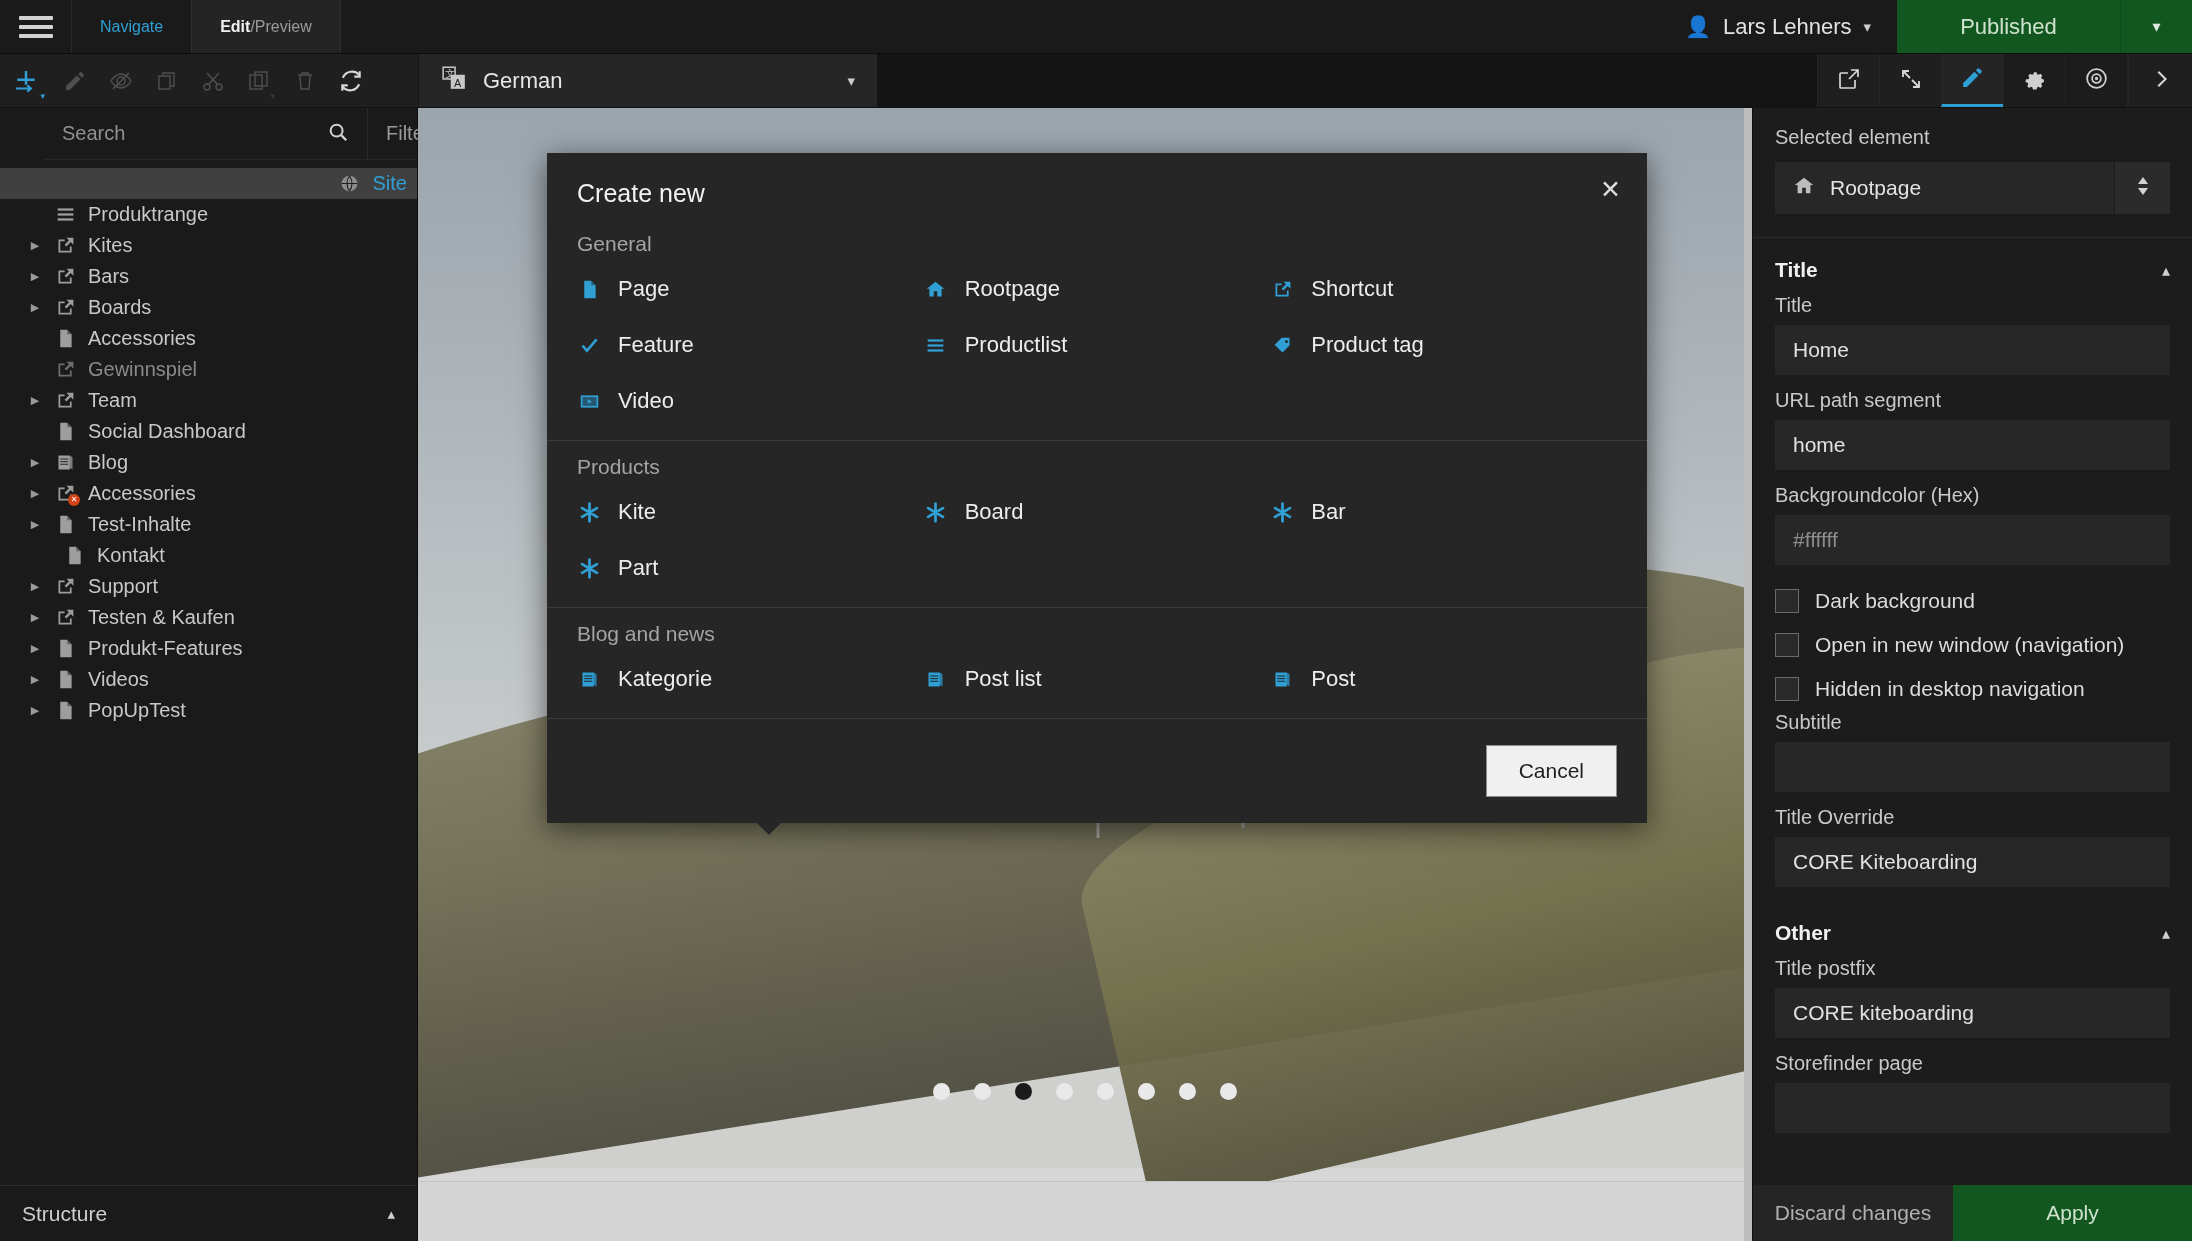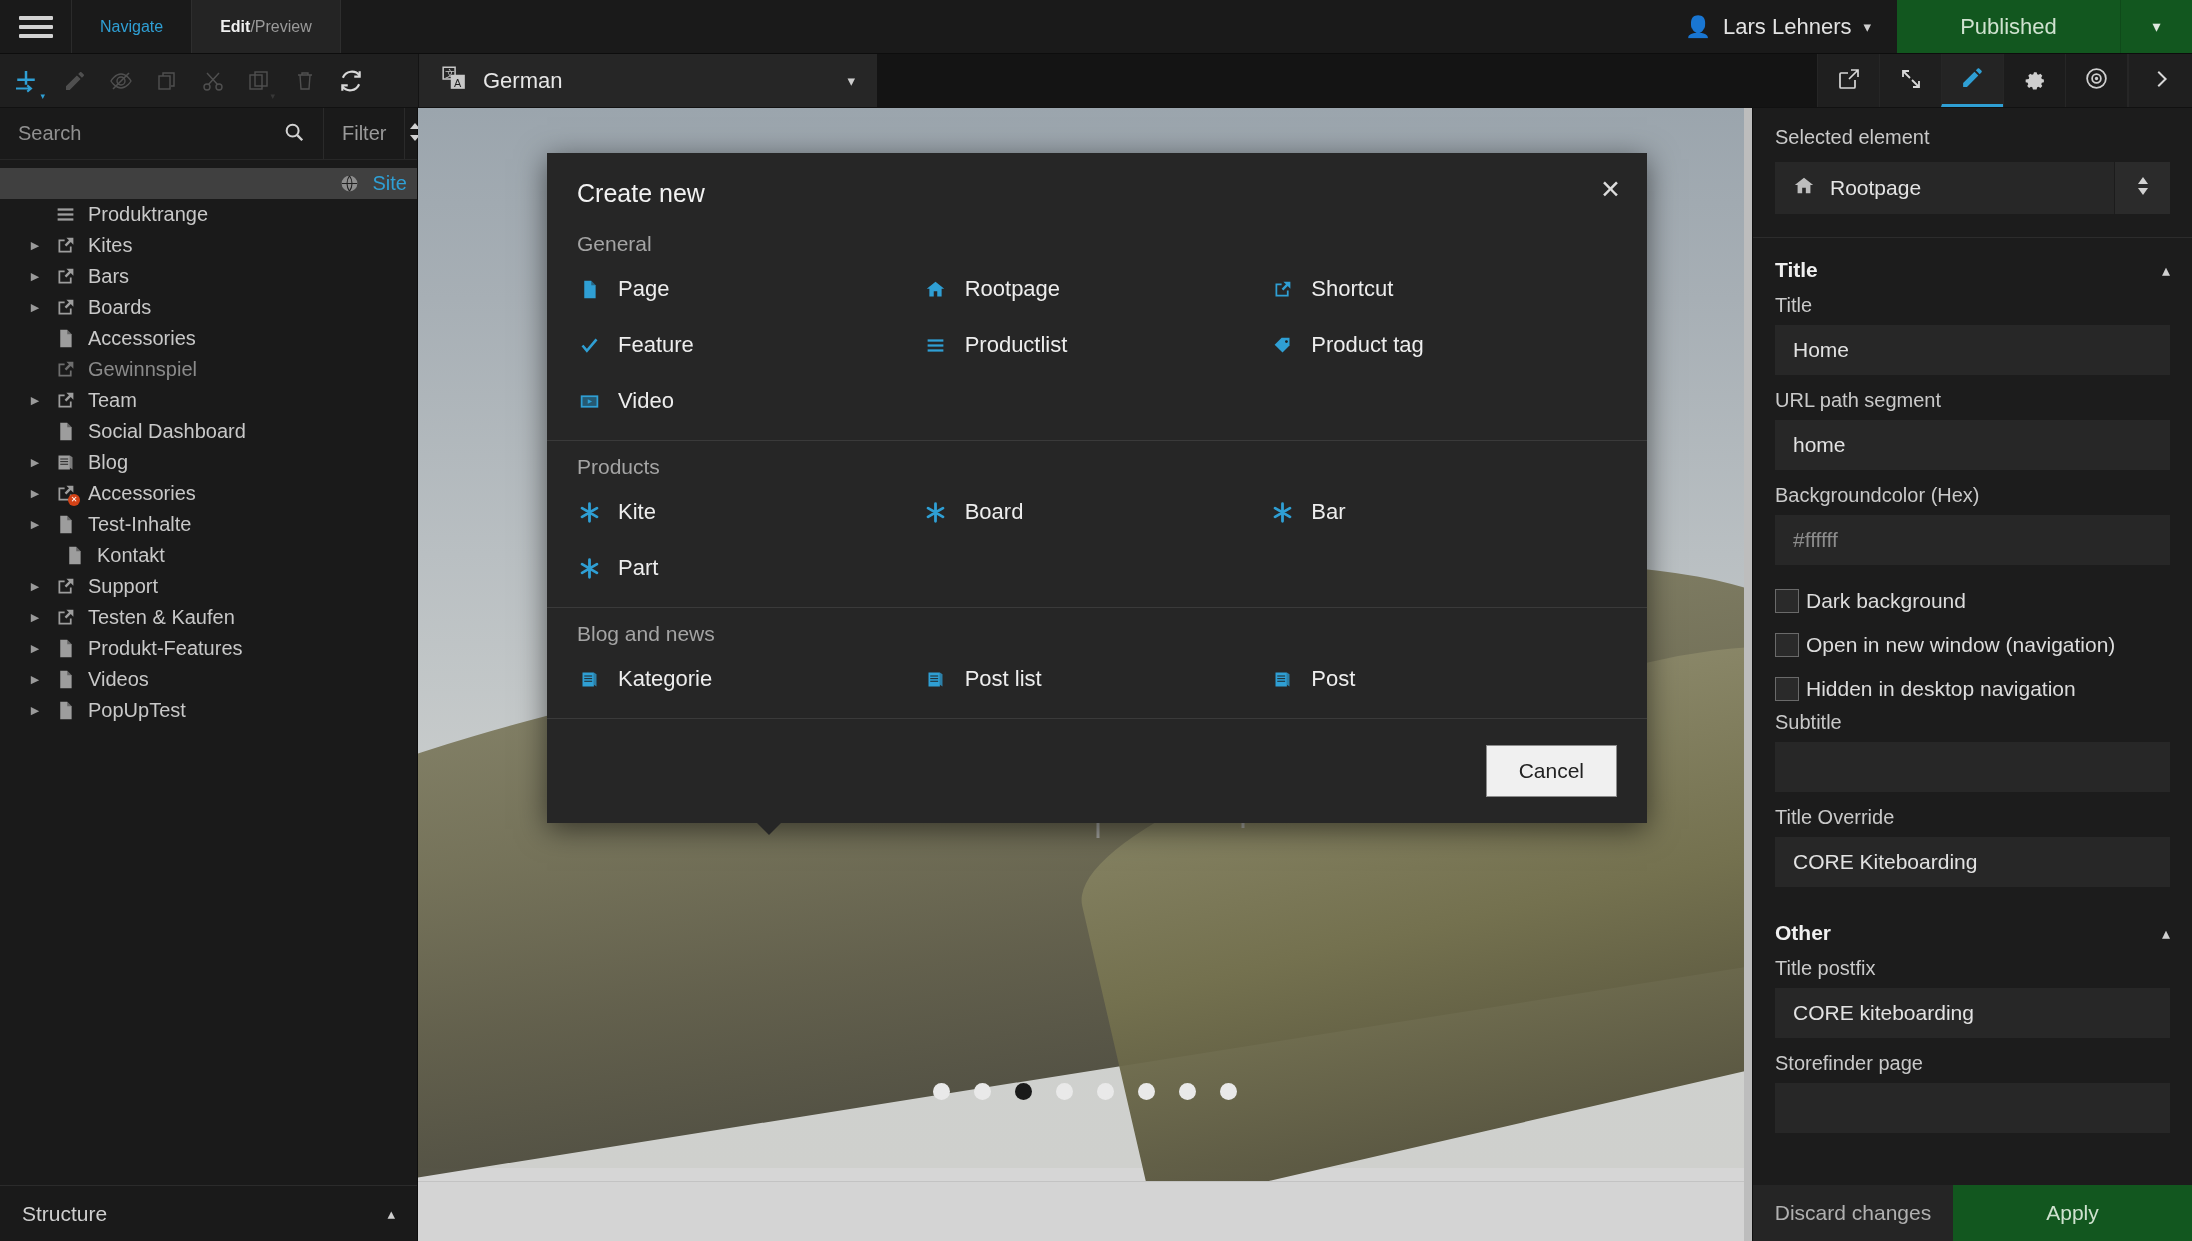--- a/index.html
+++ b/index.html
@@ -86,21 +86,21 @@
   .rtbtn.panel { background: #1c1c1c; }
   .rtbtn.sel { background: #242424; border-bottom: 3px solid #2f9fd4; }
   .rtbtn.wide { width: 64px; }
   .rt-flex { flex: 1; background: #1c1c1c; border-left: 1px solid #262626; }
 
   
   .sidebar {
     position: absolute; left: 0; top: 108px; width: 418px; bottom: 0;
     background: #1a1a1a; border-right: 1px solid #0e0e0e;
   }
-  .search-row { display: flex; height: 52px; border-bottom: 1px solid #272727; }
+  .search-row { display: flex; height: 52px; border-bottom: 1px solid #272727; margin-left: 44px; }
   .search-box {
     flex: 1; display: flex; align-items: center; padding: 0 18px;
     border-right: 1px solid #2a2a2a; cursor: text;
   }
   .search-box input {
     flex: 1; background: transparent; border: 0; outline: 0;
     color: #cfcfcf; font-size: 20px; font-family: "Liberation Sans", sans-serif;
   }
   .search-box input::placeholder { color: #909090; }
   .filter-box {
@@ -255,21 +255,21 @@
   .acc-title { font-size: 21px; font-weight: bold; color: #f0f0f0; }
   .acc-caret { margin-left: auto; font-size: 16px; color: #d0d0d0; }
   .field-block { padding: 0 22px 14px 22px; }
   .field-label { font-size: 20px; color: #c9c9c9; margin-bottom: 8px; }
   .field-input {
     height: 50px; background: #272727; display: flex; align-items: center;
     padding: 0 18px; font-size: 21px; color: #e2e2e2; cursor: text;
   }
   .field-input.ph { color: #8c8c8c; }
   .check-row {
-    display: flex; align-items: center; gap: 7px; padding: 10px 22px; cursor: pointer;
+    display: flex; align-items: center; gap: 16px; padding: 10px 22px; cursor: pointer;
   }
   .cbox { width: 24px; height: 24px; border: 1px solid #6a6a6a; background: #2a2a2a; flex: none; }
   .check-label { font-size: 21px; color: #dcdcdc; }
   .rp-actions {
     position: absolute; left: 0; right: 0; bottom: 0; height: 56px; display: flex;
   }
   .discard-btn {
     width: 200px; background: #252525; color: #b0b0b0; font-size: 21px;
     display: flex; align-items: center; justify-content: center; cursor: pointer;
   }

